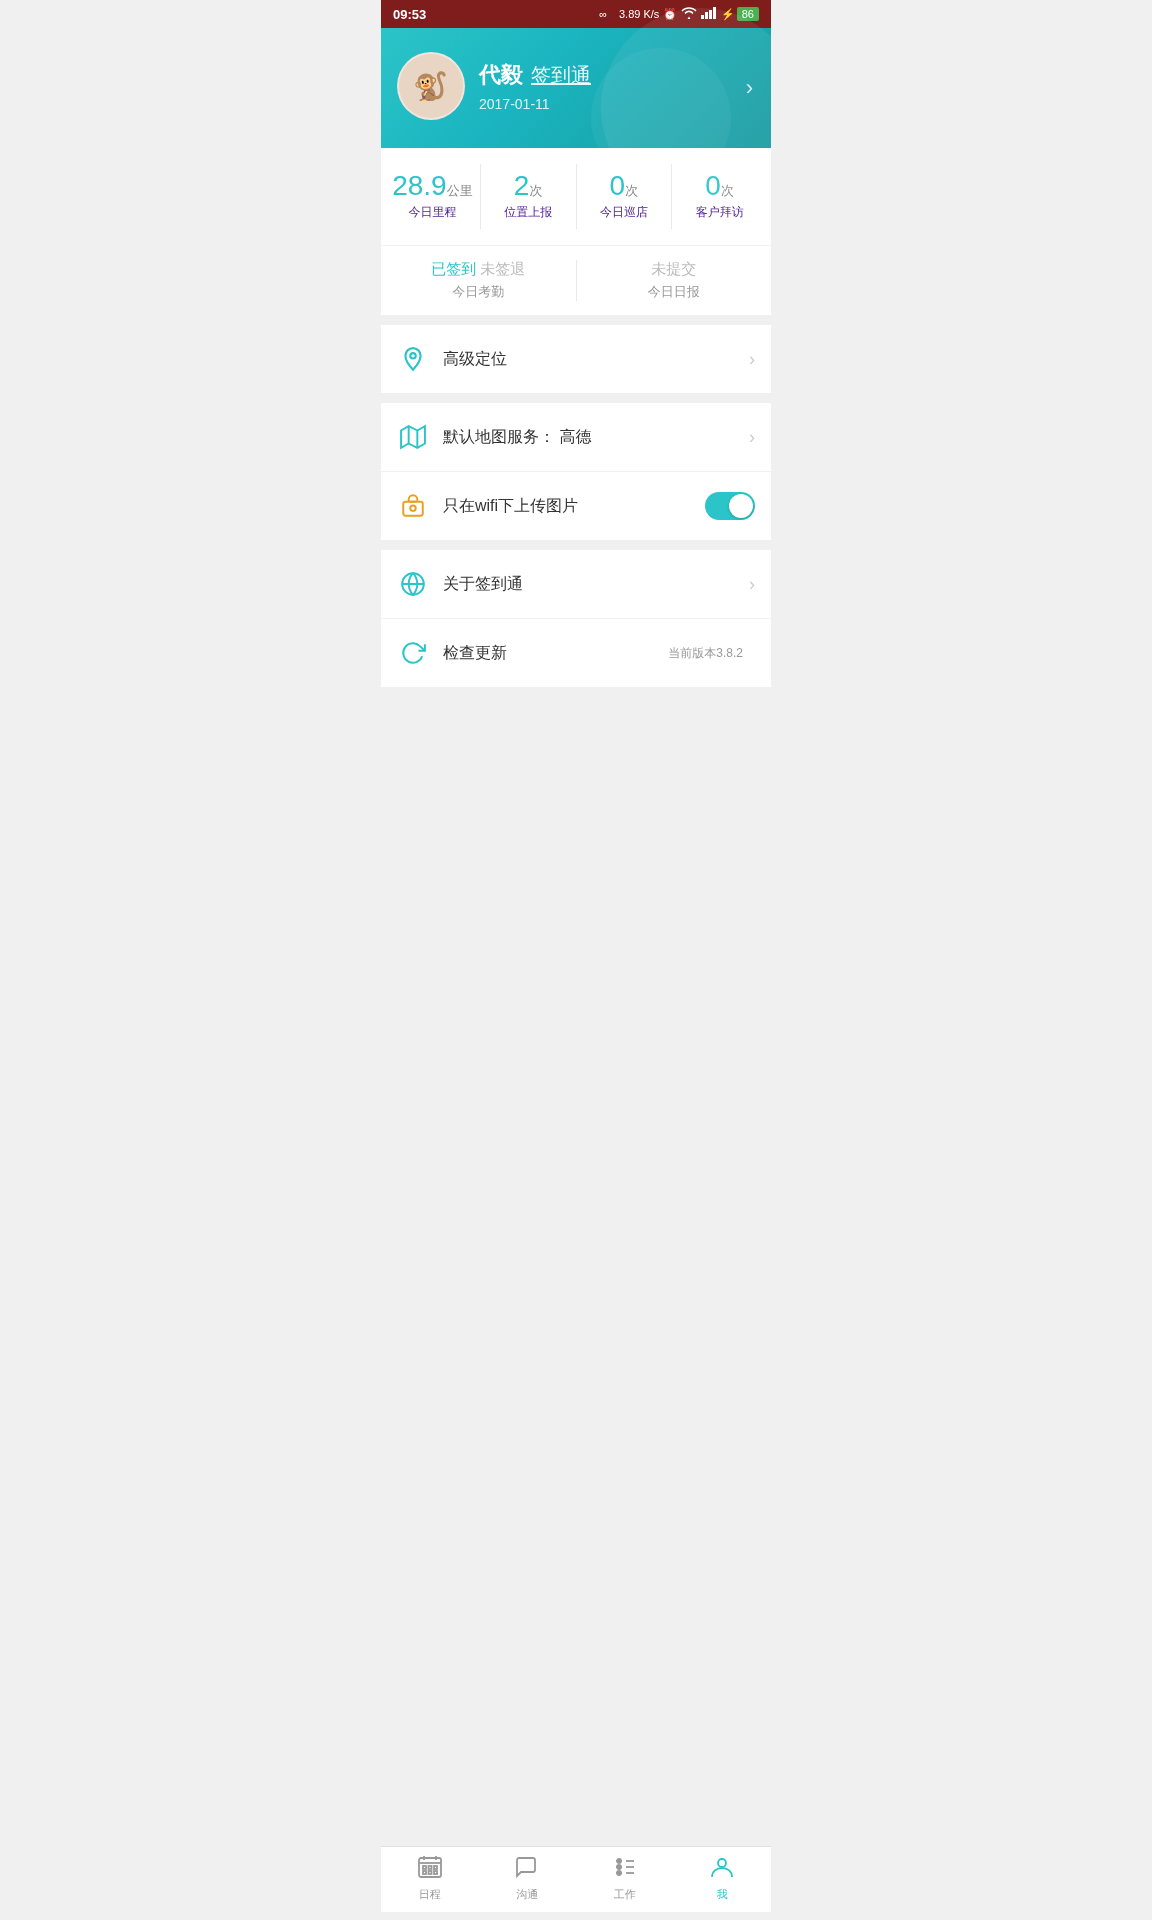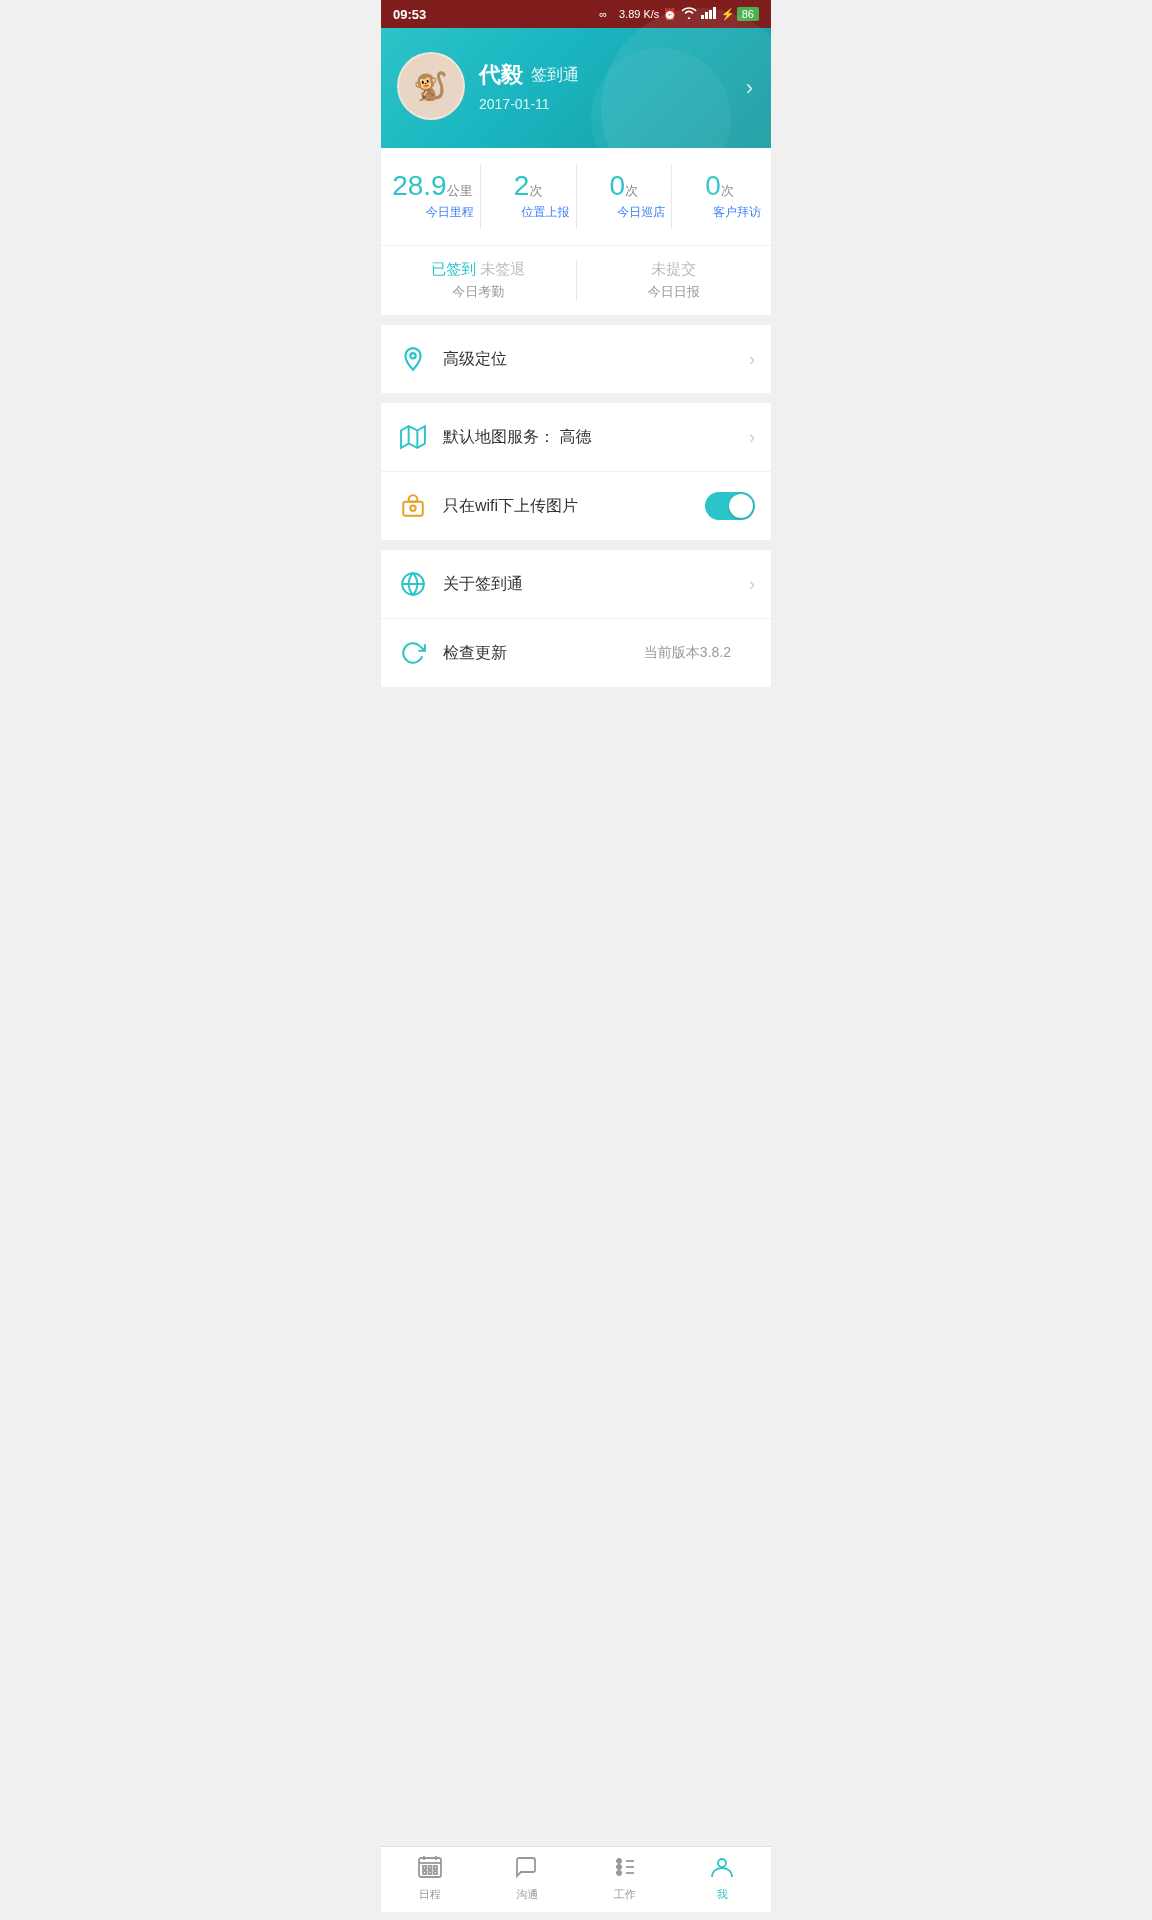--- a/index.html
+++ b/index.html
@@ -88,21 +88,22 @@
       margin-bottom: 6px;
       text-align: right;
     }
     .profile-name {
       color: #fff;
       font-size: 22px;
       font-weight: 600;
     }
     .profile-app {
       color: rgba(255,255,255,0.9);
-      font-size: 16px;
+      font-size: 20px;
+      text-decoration: underline;
     }
     .profile-date {
       color: rgba(255,255,255,0.85);
       font-size: 14px;
     }
     .chevron-right-header {
       color: rgba(255,255,255,0.8);
       font-size: 22px;
       position: absolute;
       right: 18px;
@@ -134,23 +135,22 @@
       font-size: 13px;
       color: #888;
       font-weight: 400;
     }
     .stat-value .count-unit {
       font-size: 13px;
       color: #888;
     }
     .stat-label {
       font-size: 12px;
-      color: #3b82f6;
+      color: #4c1d95;
       margin-top: 4px;
-      text-align: right;
     }
 
     
     .attendance-section {
       background: #fff;
       display: flex;
       margin-top: 1px;
       padding: 14px 0;
     }
     .attendance-item {
@@ -199,23 +199,23 @@
       align-items: center;
       justify-content: center;
       font-size: 22px;
     }
     .menu-label {
       flex: 1;
       font-size: 16px;
       color: #333;
     }
     .menu-value {
-      font-size: 14px;
+      font-size: 12px;
       color: #999;
-      margin-right: 24px;
+      margin-right: 12px;
     }
     .chevron {
       color: #ccc;
       font-size: 18px;
     }
 
     
     .toggle {
       width: 50px;
       height: 28px;

